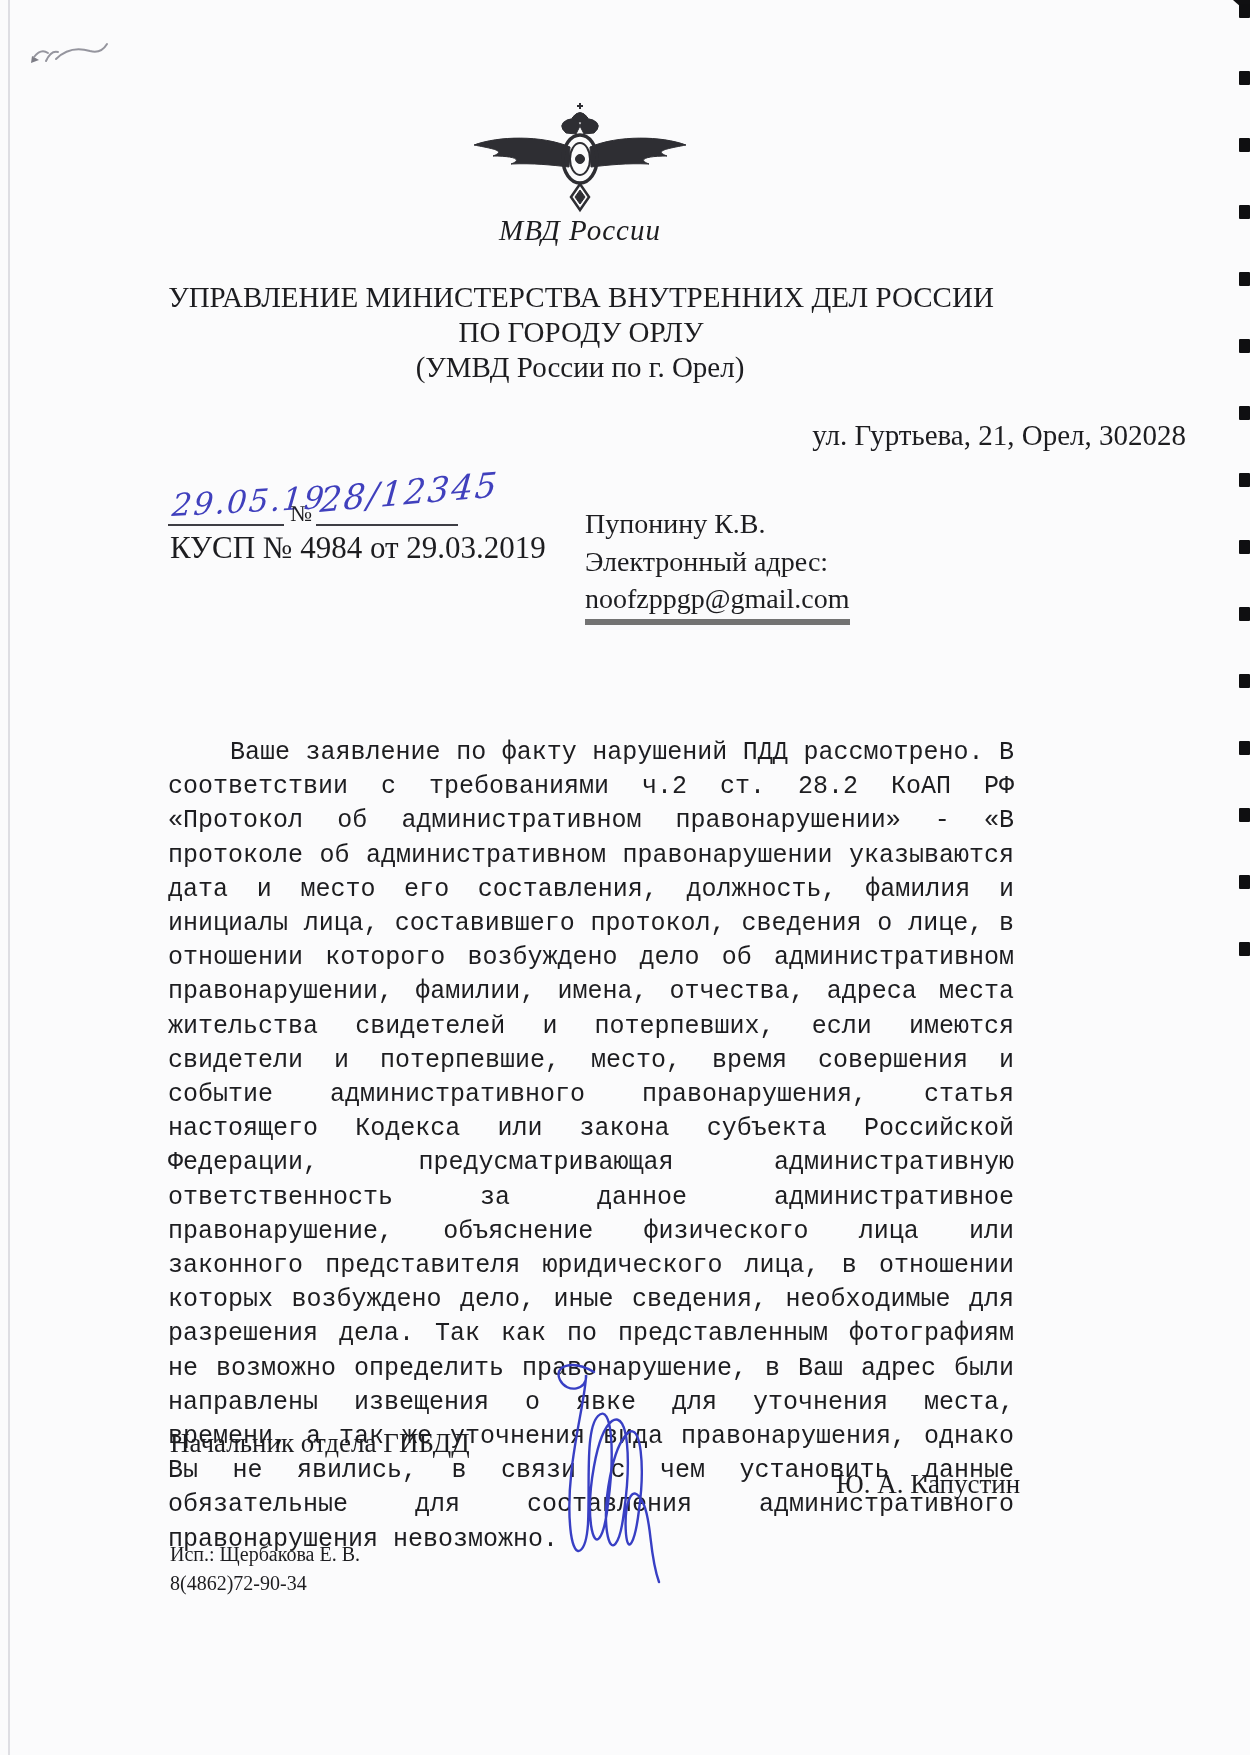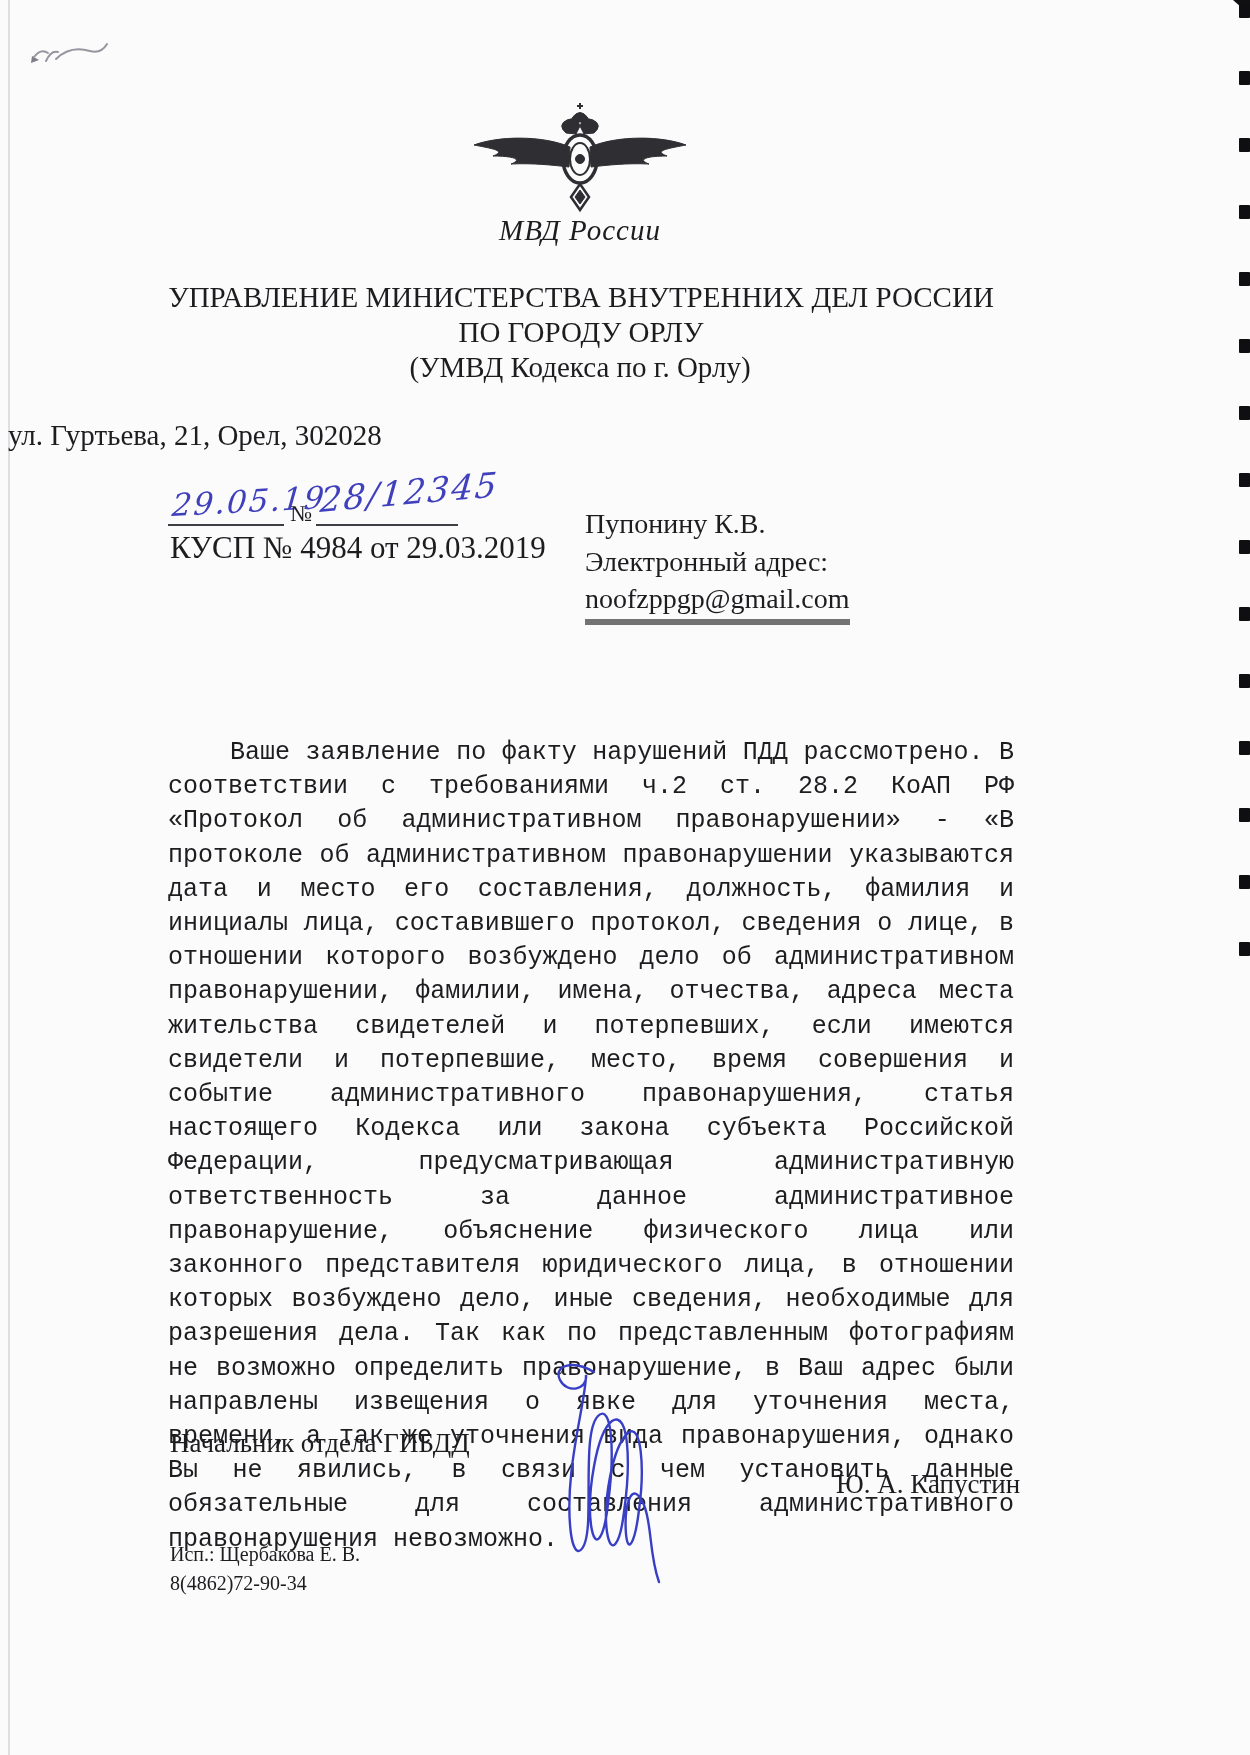--- a/index.html
+++ b/index.html
@@ -16,21 +16,21 @@
   .edge-line-left { position:absolute; left:8px; top:0; width:2px; height:100%; background:#dedee3; }
   .corner-wedge { position:absolute; right:0; top:0; width:0; height:0;
     border-top:15px solid #101012; border-left:17px solid transparent; }
   .scan-dash { position:absolute; right:0; width:11px; height:14px; background:#0f0f11; border-radius:1px; }
   .pen-squiggle { position:absolute; left:26px; top:30px; }
   
   .emblem { position:absolute; top:102px; left:470px; width:220px; height:114px; }
   .org-short   { position:absolute; top:214px; left:0; width:1160px; text-align:center; font-size:29px; letter-spacing:1px;font-style:italic; }
   .org-full    { position:absolute; top:280px; left:165px; width:832px; text-align:center; font-size:29px; line-height:35px;font-family:Liberation Serif, serif; }
   .org-abbrev  { position:absolute; top:351px; left:0; width:1160px; text-align:center; font-size:29px; }
-  .address     { position:absolute; top:419px; left:8px; width:1170px; text-align:left; font-size:29px; }
+  .address     { position:absolute; top:419px; left:16px; width:1170px; text-align:right; font-size:29px; }
   
   .hw { font-style:italic; color:#4040bd; font-family:"DejaVu Serif","Liberation Serif",serif; }
   .hw-date   { position:absolute; top:483px; left:172px; font-size:31px; transform:rotate(-3deg) skewX(-8deg); letter-spacing:2px; }
   .hw-number { position:absolute; top:472px; left:320px; font-size:34px; transform:rotate(-5deg) skewX(-10deg); letter-spacing:2px; }
   .underline-blank { position:absolute; height:2px; background:#3e3e44; }
   .u1 { top:524px; left:168px; width:116px; }
   .u2 { top:524px; left:316px; width:142px; }
   .no-symbol { position:absolute; top:501px; left:290px; font-size:23px; }
   .kusp { position:absolute; top:530px; left:170px; font-size:31px; }
   
@@ -88,21 +88,21 @@
       <ellipse cx="110" cy="57" rx="17" ry="24" fill="none" stroke-width="3.5"></ellipse>
       <ellipse cx="110" cy="57" rx="10" ry="16" fill="none" stroke-width="2"></ellipse>
       <circle cx="110" cy="57" r="4.5"></circle>
       <path d="M110,82 l9,13 -9,13 -9,-13 z" fill="none" stroke-width="2.5"></path>
       <path d="M110,88 l5,7 -5,7 -5,-7 z" stroke-width="1"></path>
     </g>
   </svg>
 
   <div class="org-short">МВД  России</div>
   <div class="org-full">УПРАВЛЕНИЕ МИНИСТЕРСТВА ВНУТРЕННИХ ДЕЛ РОССИИ ПО ГОРОДУ ОРЛУ</div>
-  <div class="org-abbrev">(УМВД Кодекса по г. Орлу)</div>
+  <div class="org-abbrev">(УМВД России по г. Орел)</div>
   <div class="address">ул. Гуртьева, 21, Орел, 302028</div>
 
   <div class="hw hw-date">29.05.19</div>
   <div class="no-symbol">№</div>
   <div class="hw hw-number">28/12345</div>
   <div class="underline-blank u1"></div>
   <div class="underline-blank u2"></div>
   <div class="kusp">КУСП № 4984 от 29.03.2019</div>
 
   <div class="recipient">

